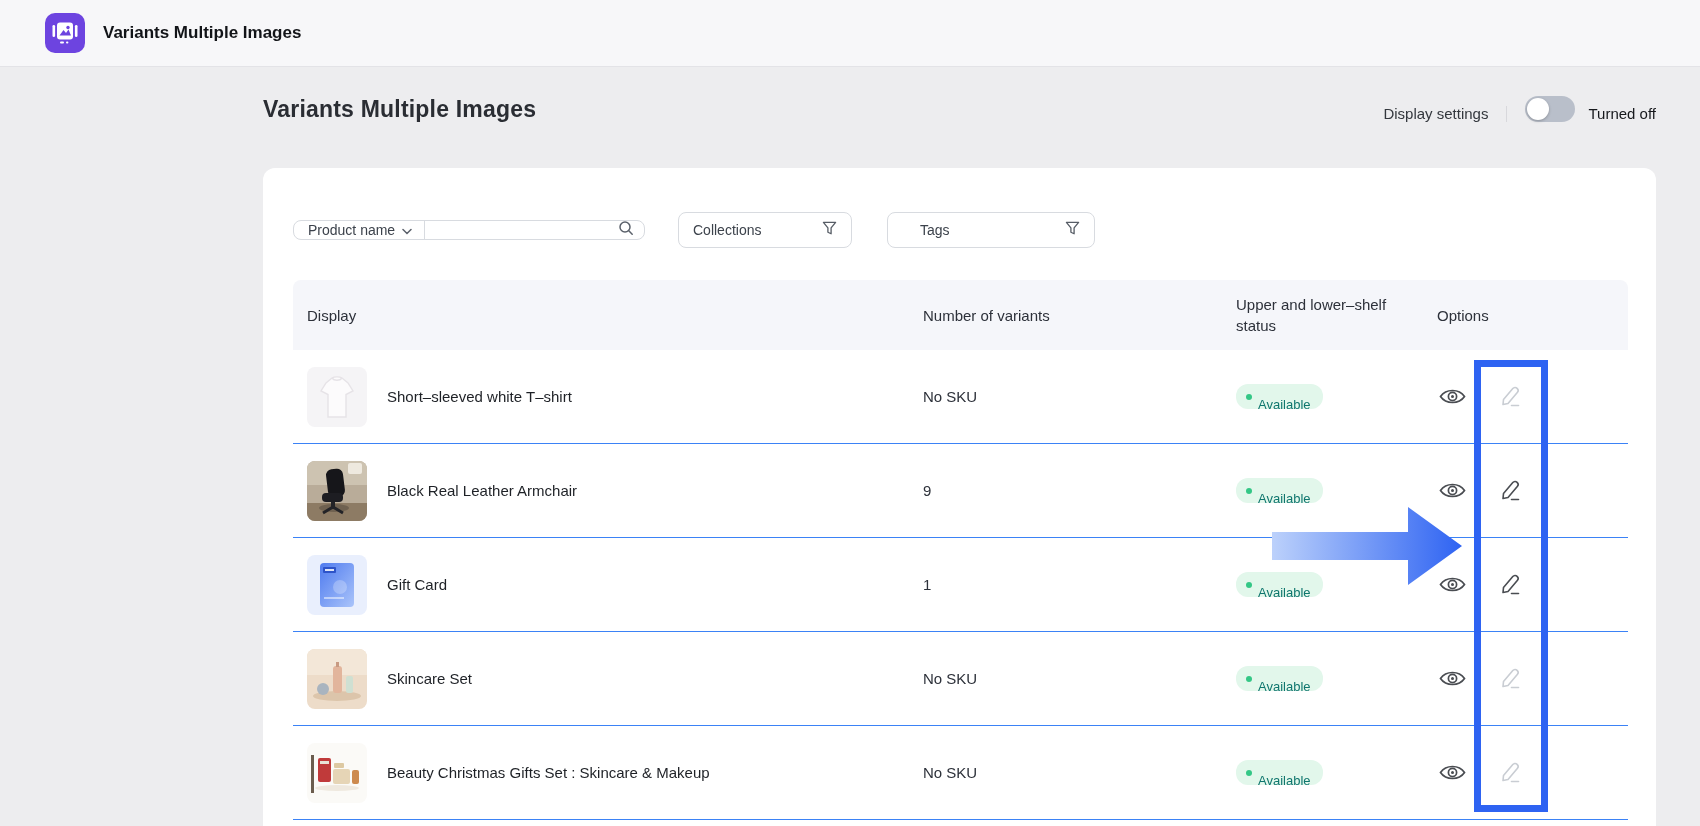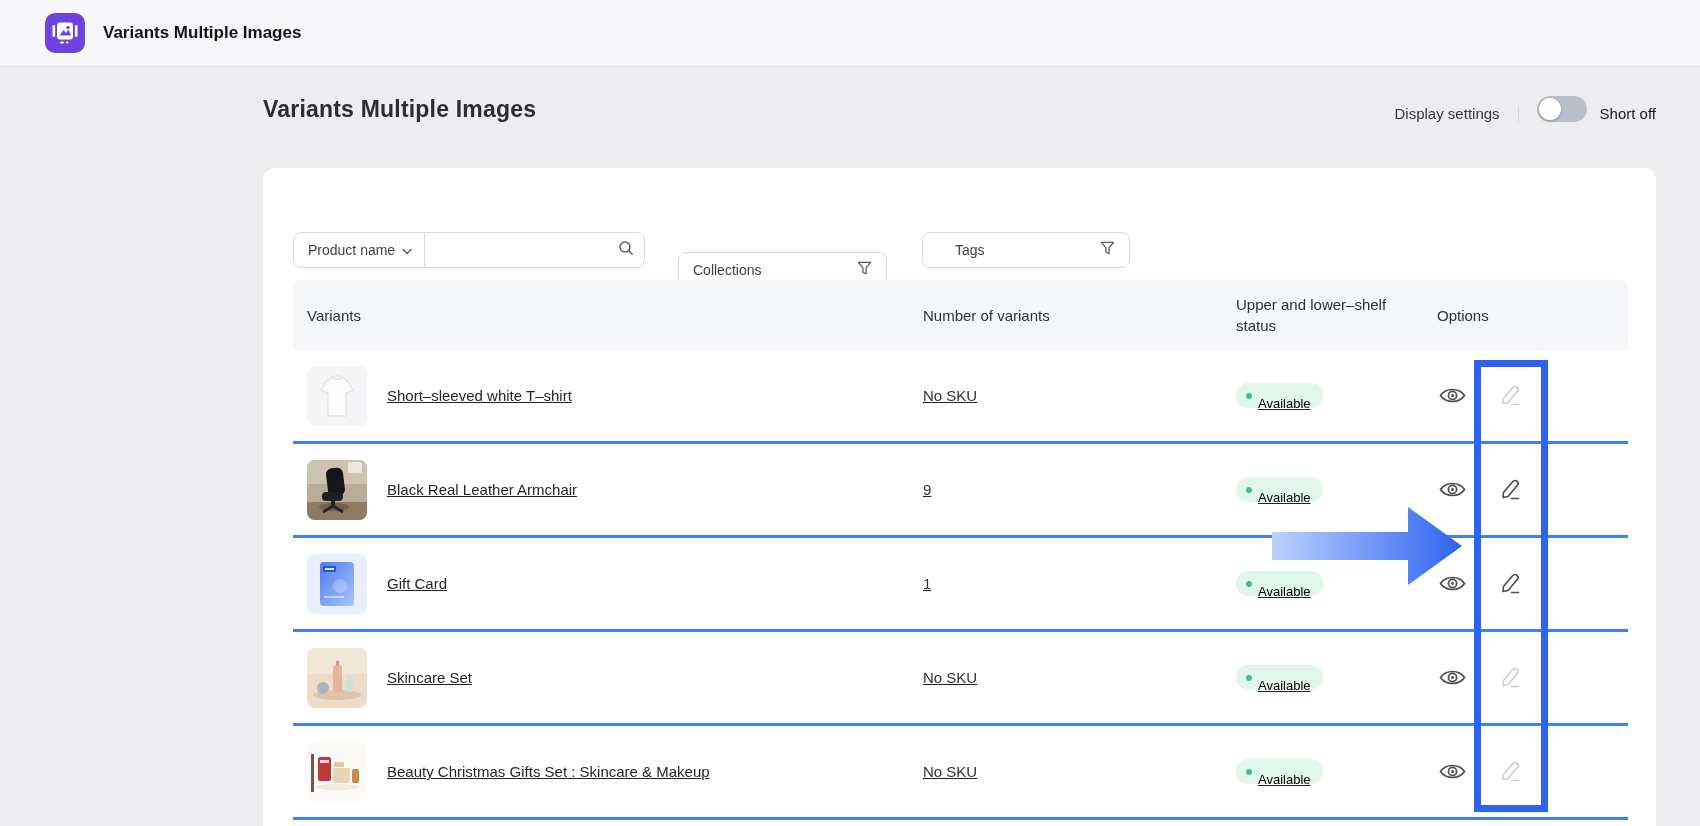--- a/index.html
+++ b/index.html
@@ -44,65 +44,65 @@
 
   
   .card {
     position:absolute; left:263px; top:168px; width:1393px; height:700px;
     background:#ffffff; border-radius:12px;
   }
 
   
   .filters { position:absolute; left:30px; top:44px; display:flex; align-items:center; }
   .combo-search {
-    display:flex; align-items:stretch; height:36px; width:352px;
+    display:flex; align-items:stretch; height:20px; width:352px;
     border:1px solid #d8dbe0; border-radius:8px; background:#fff; overflow:hidden;
   }
   .field-selector {
     display:flex; align-items:center; padding:0 12px 0 14px;
     border-right:1px solid #d8dbe0; cursor:pointer; white-space:nowrap;
   }
   .field-selector-label { font-size:14px; color:#3c424b; margin-right:7px; }
   .search-box { flex:1; display:flex; align-items:center; padding:0 12px; }
   .search-input {
     border:none; outline:none; flex:1; font-size:14px; min-width:0;
     font-family:"Liberation Sans", sans-serif; color:#3c424b; background:transparent;
   }
   .filter-box {
     height:36px; border:1px solid #d8dbe0; border-radius:8px; background:#fff;
     display:flex; align-items:center; justify-content:space-between;
     padding:0 14px; cursor:pointer;
   }
   .filter-box .filter-label { font-size:14px; color:#3c424b; }
-  .filter-collections { width:209px; margin-left:33px;margin-top:40px; }
+  .filter-collections { width:174px; margin-left:33px; }
   .filter-tags { width:208px; margin-left:35px;padding-left:32px; }
 
   
   .table { position:absolute; left:30px; top:112px; width:1335px; }
   .thead {
     display:grid; grid-template-columns:616px 313px 201px 205px;
     background:#f5f6fa; border-radius:8px 8px 0 0; height:70px; align-items:center;
   }
   .th { font-size:15px; color:#2d313a; padding-left:14px; line-height:21px; }
   .th-status { padding-right:20px; }
   .trow {
     display:grid; grid-template-columns:616px 313px 201px 205px;
-    height:94px; align-items:center; border-bottom:3px solid #3b82f6; background:#fff;text-decoration:underline;
+    height:94px; align-items:center; border-bottom:1px solid #3b82f6; background:#fff;
   }
   .cell { padding-left:14px; display:flex; align-items:center; }
   .product-thumb { width:60px; height:60px; border-radius:8px; overflow:hidden; flex:0 0 auto; }
   .product-thumb svg { display:block; width:60px; height:60px; }
   .product-name { margin-left:20px; font-size:15px; font-weight:500; color:#1e2126; }
   .variants-value { font-size:15px; color:#2d313a;text-align:right; }
   .status-badge {
     display:inline-flex; align-items:center; background:#e2f7eb;
     border-radius:12px; height:25px; padding:0 12px 0 10px;
   }
   .status-dot { width:6px; height:6px; border-radius:50%; background:#34c786; margin-right:6px; }
-  .status-text { font-size:13px; color:#000000;margin-top:16px; }
+  .status-text { font-size:13px; color:#0f766e;margin-top:16px; }
   .options-cell { gap:28px; }
   .icon-btn {
     width:30px; height:30px; display:flex; align-items:center; justify-content:center;
     cursor:pointer; background:none; border:none; padding:0;
   }
   .icon-btn svg { display:block; }
   .icon-stroke { stroke:#4a4d52; }
   .icon-btn.disabled .icon-stroke { stroke:#c9cdd3; }
 
   
@@ -189,21 +189,21 @@
 </div>
 
 <div class="page-header">
   <div class="page-title">Variants Multiple Images</div>
   <div class="header-right">
     <span class="display-settings-label">Display settings</span>
     <span class="header-divider"></span>
     <div class="toggle">
       <div class="toggle-knob"></div>
     </div>
-    <span class="toggle-state-label">Short off</span>
+    <span class="toggle-state-label">Turned off</span>
   </div>
 </div>
 
 <div class="card">
 
   <div class="filters">
     <div class="combo-search">
       <div class="field-selector">
         <span class="field-selector-label">Product name</span>
         <span>
@@ -237,21 +237,21 @@
       <span>
         <svg width="15" height="15" viewBox="0 0 16 16">
             <path d="M1.5 1.5 H14.5 L9.7 7.4 V13.6 L6.3 12 V7.4 Z" fill="none" stroke="#575d66" stroke-width="1.4" stroke-linejoin="round"></path>
           </svg>
       </span>
     </div>
   </div>
 
   <div class="table">
     <div class="thead">
-      <div class="th">Variants</div>
+      <div class="th">Display</div>
       <div class="th">Number of variants</div>
       <div class="th th-status">Upper and lower–shelf status</div>
       <div class="th">Options</div>
     </div>
     <div id="tbody">
   <div class="trow">
     <div class="cell">
       <div class="product-thumb">
         <svg>
                 <use class="thumb-use" href="#thumb-tshirt"></use>

